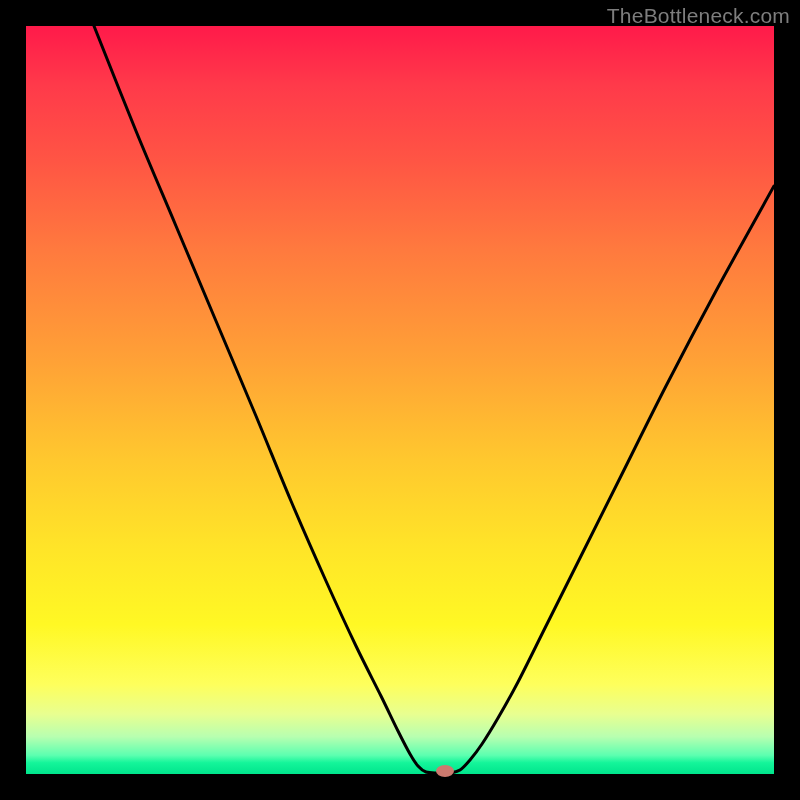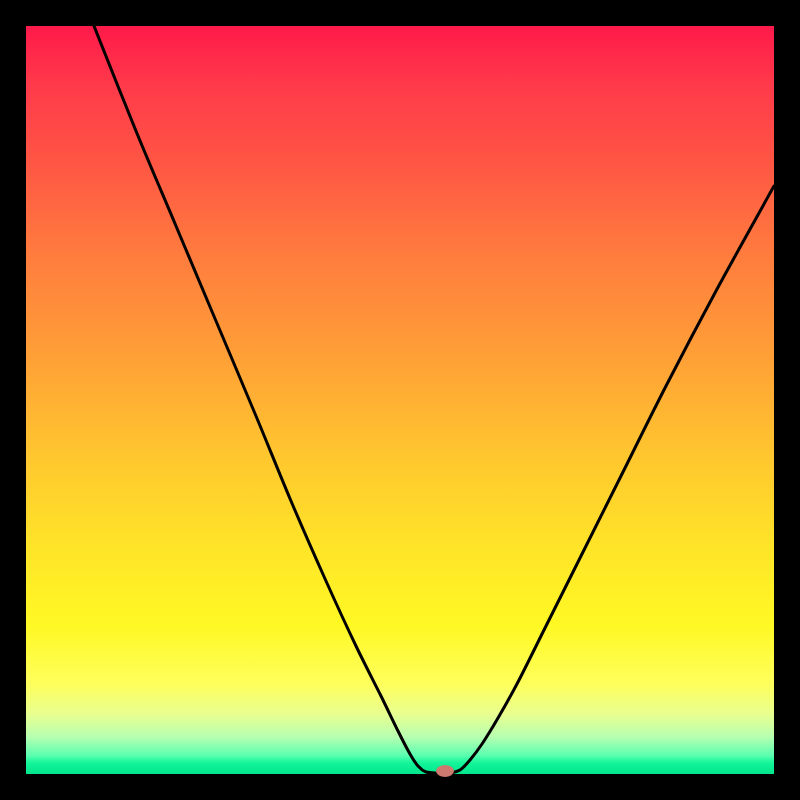--- a/index.html
+++ b/index.html
@@ -63,20 +63,21 @@
     height: 12px;
     border-radius: 50%;
     background: #cc7a6f;
     transform: translate(-50%, -50%);
   }
 </style>
 </head>
 <body>
 
 <div class="frame">
+  <div class="watermark">TheBottleneck.com</div>
 
   <div class="plot-area">
     <svg class="curve" viewBox="0 0 748 748" preserveAspectRatio="none">
       <path id="curve-path" fill="none" stroke="#000000" stroke-width="3" stroke-linecap="round" stroke-linejoin="round" d="M 68 0 C 75 17.5, 96.33333333333333 71.66666666666666, 110 105 C 123.66666666666667 138.33333333333334, 136.66666666666666 168.33333333333334, 150 200 C 163.33333333333334 231.66666666666666, 176.66666666666666 263.3333333333333, 190 295 C 203.33333333333334 326.6666666666667, 217.5 360, 230 390 C 242.5 420, 253.33333333333334 447.5, 265 475 C 276.6666666666667 502.5, 289.1666666666667 530.8333333333334, 300 555 C 310.8333333333333 579.1666666666666, 320.8333333333333 600.8333333333334, 330 620 C 339.1666666666667 639.1666666666666, 348 655.8333333333334, 355 670 C 362 684.1666666666666, 367.1666666666667 695.3333333333334, 372 705 C 376.8333333333333 714.6666666666666, 380.6666666666667 722.1666666666666, 384 728 C 387.3333333333333 733.8333333333334, 389.3333333333333 737, 392 740 C 394.6666666666667 743, 396.6666666666667 744.8333333333334, 400 746 C 403.3333333333333 747.1666666666666, 408 746.8333333333334, 412 747 C 416 747.1666666666666, 420.3333333333333 747.5, 424 747 C 427.6666666666667 746.5, 430.6666666666667 746.1666666666666, 434 744 C 437.3333333333333 741.8333333333334, 440.3333333333333 738.3333333333334, 444 734 C 447.6666666666667 729.6666666666666, 451.3333333333333 725, 456 718 C 460.6666666666667 711, 466 702.3333333333334, 472 692 C 478 681.6666666666666, 484 671.3333333333334, 492 656 C 500 640.6666666666666, 509.5 621, 520 600 C 530.5 579, 542.5 555, 555 530 C 567.5 505, 580.8333333333334 478.3333333333333, 595 450 C 609.1666666666666 421.6666666666667, 624.1666666666666 390.8333333333333, 640 360 C 655.8333333333334 329.1666666666667, 672 298.3333333333333, 690 265 C 708 231.66666666666666, 738.3333333333334 177.5, 748 160"></path>
     </svg>
     <div id="marker" class="marker" style="left: 419px; top: 745px; background: rgb(204, 122, 111);"></div>
   </div>
 </div>
 
 </body></html>

